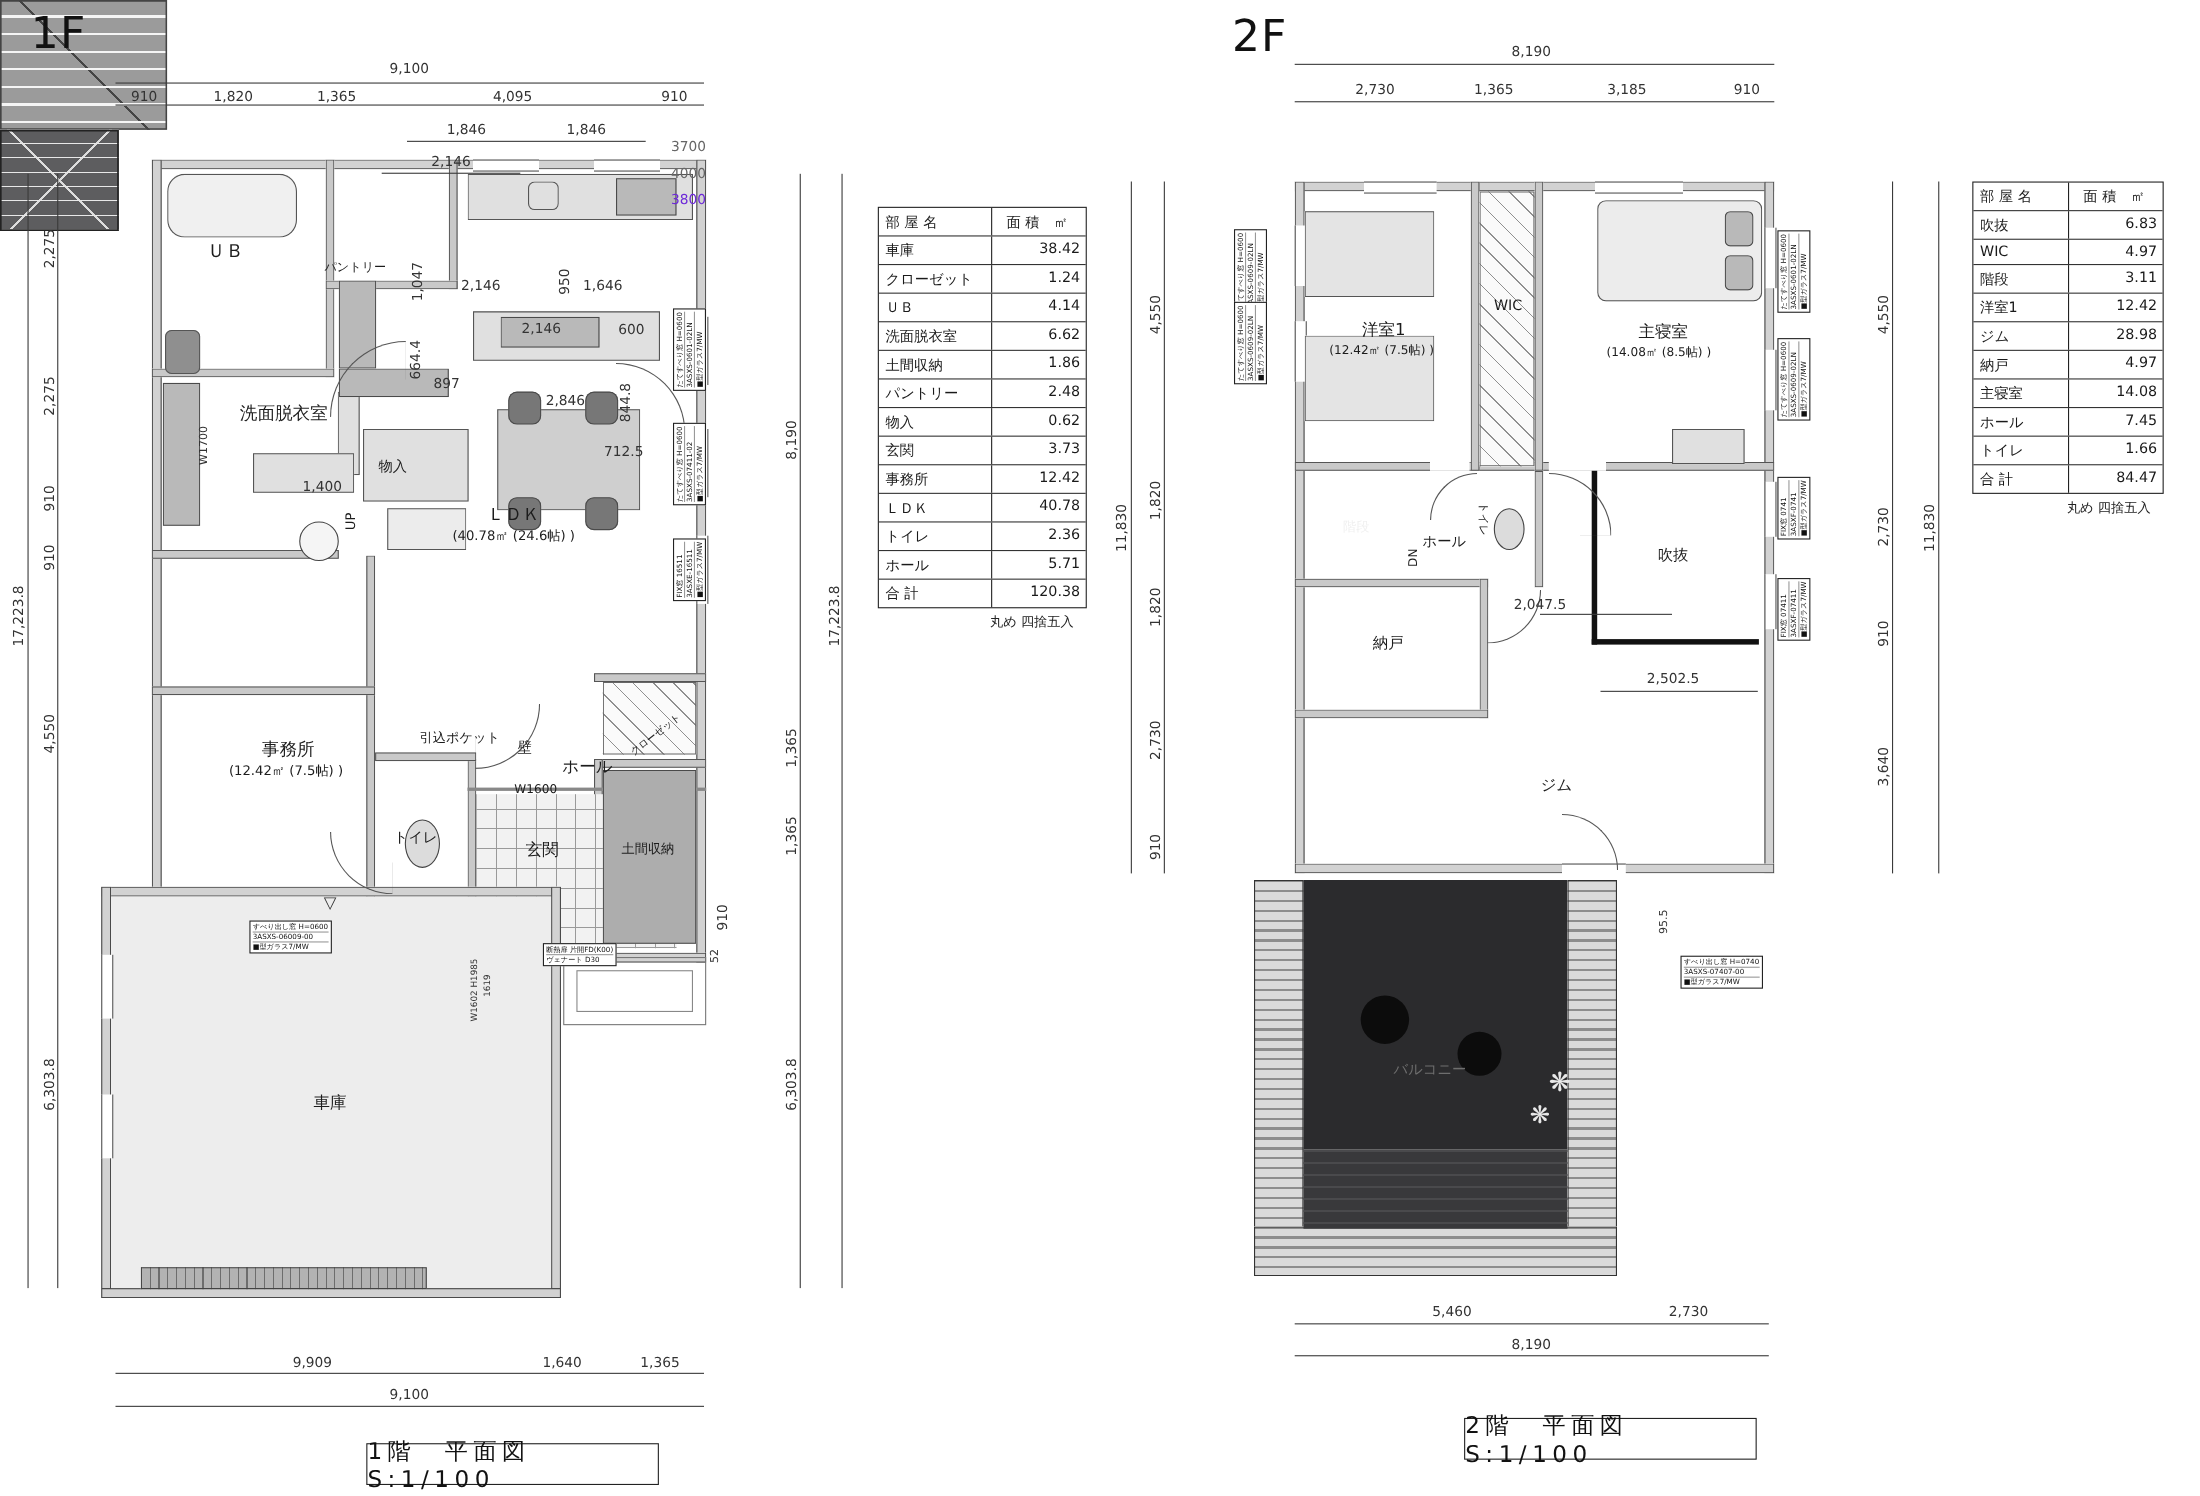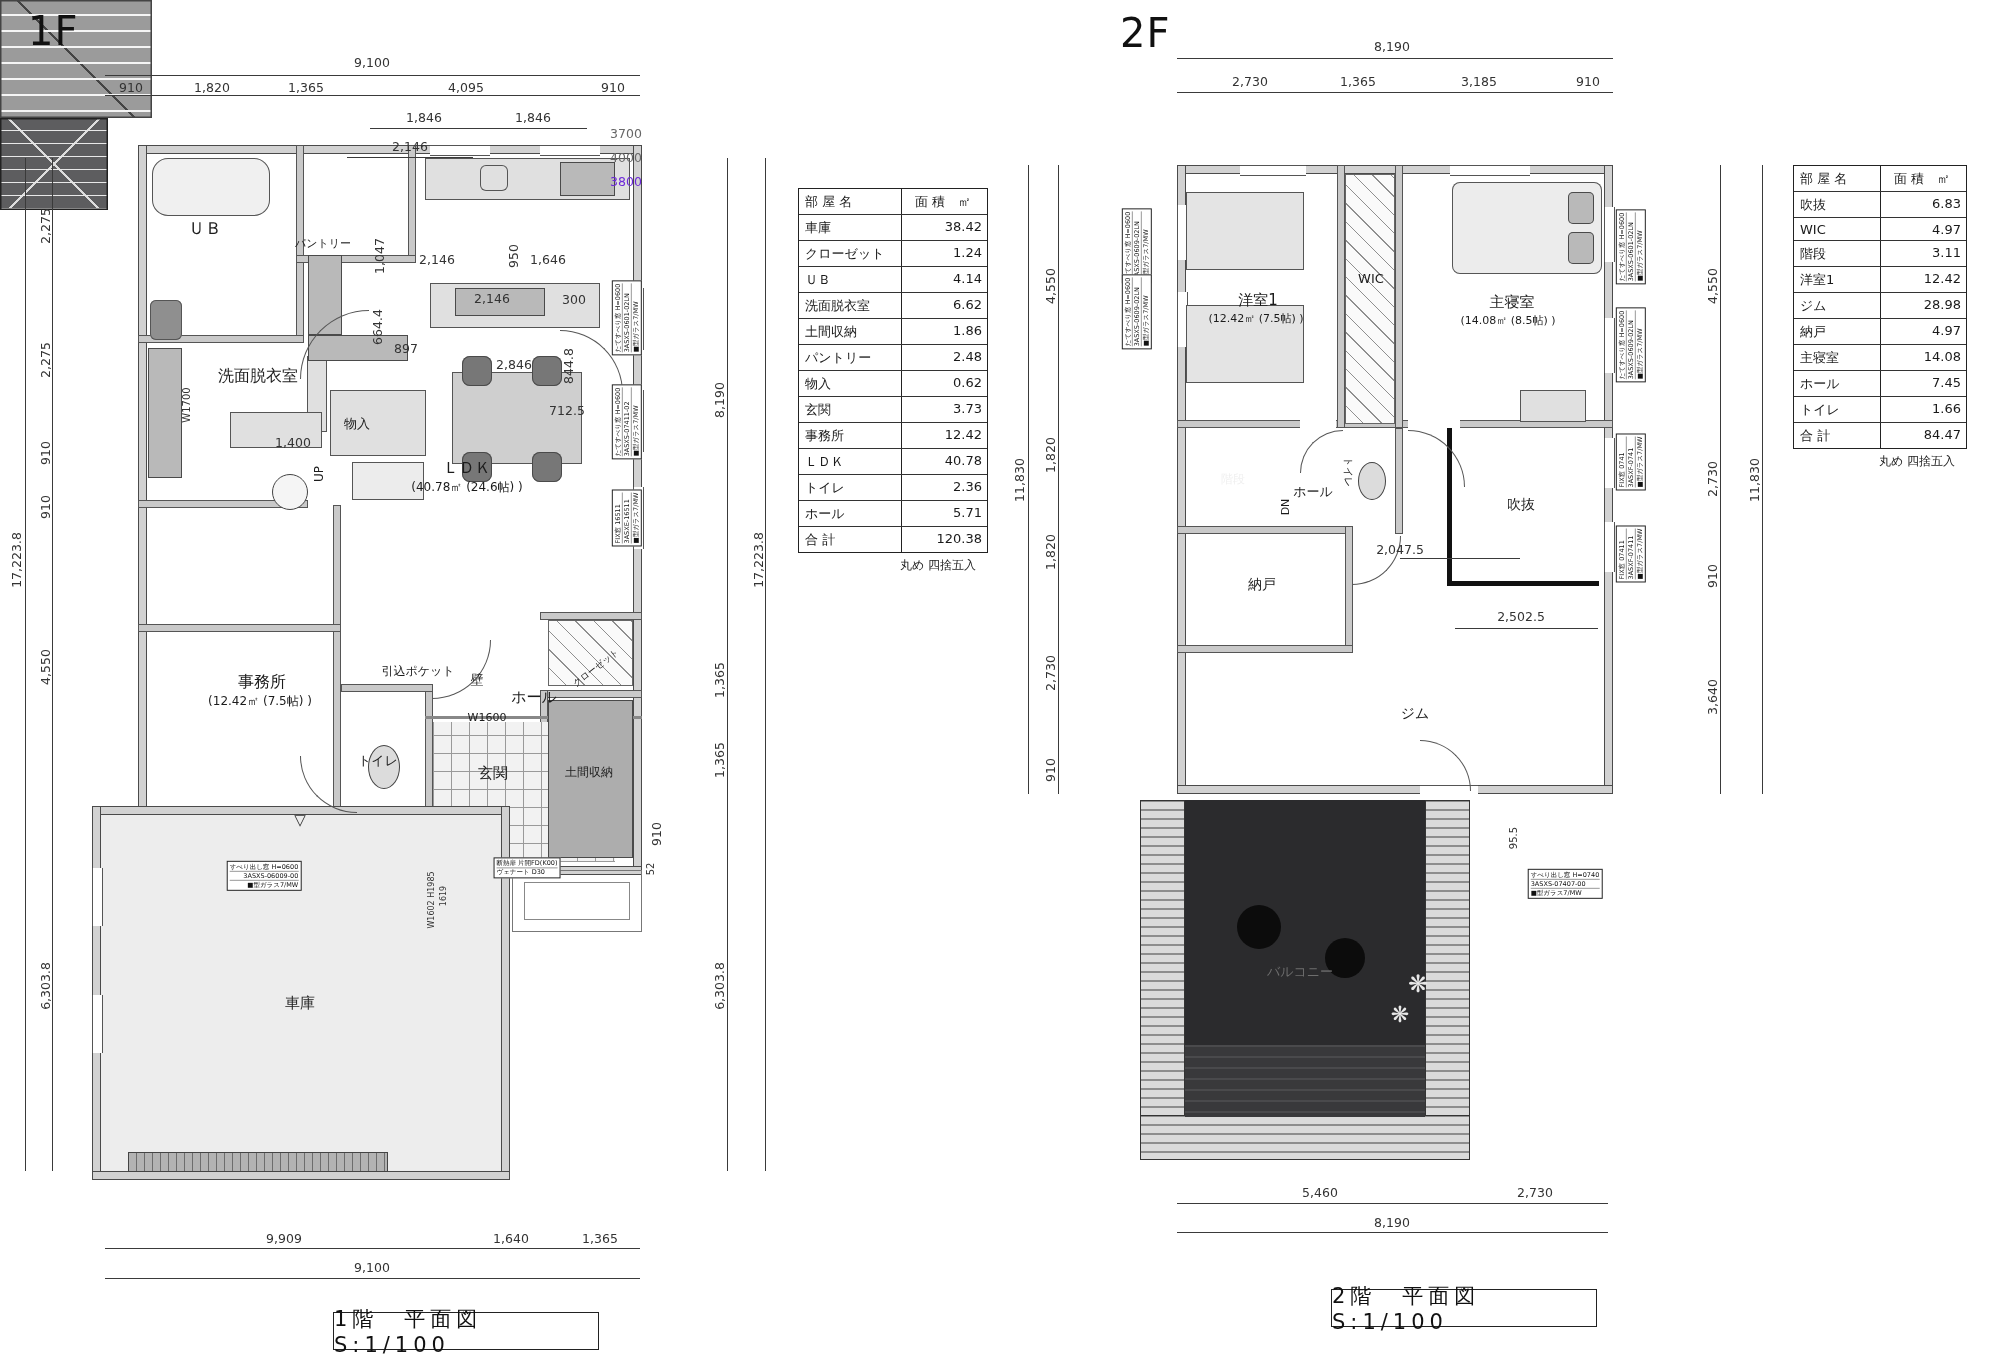--- a/index.html
+++ b/index.html
@@ -267,21 +267,21 @@
       <span class="dim" style="left: 410px; top: 146px; transform: translate(-50%, -50%) rotate(0deg);">2,146</span>
       <span class="dim" style="left: 626px; top: 133px; color: rgb(102, 102, 102); transform: translate(-50%, -50%) rotate(0deg);">3700</span>
       <span class="dim" style="left: 626px; top: 157px; color: rgb(102, 102, 102); transform: translate(-50%, -50%) rotate(0deg);">4000</span>
       <span class="dim" style="left: 626px; top: 181px; color: #6d28d9; transform: translate(-50%, -50%) rotate(0deg);">3800</span>
       <span class="dim" style="left: 437px; top: 259px; transform: translate(-50%, -50%) rotate(0deg);">2,146</span>
       <span class="dim" style="left: 513px; top: 256px; transform: translate(-50%, -50%) rotate(-90deg);">950</span>
       <span class="dim" style="left: 548px; top: 259px; transform: translate(-50%, -50%) rotate(0deg);">1,646</span>
       <span class="dim" style="left: 379px; top: 256px; transform: translate(-50%, -50%) rotate(-90deg);">1,047</span>
       <span class="dim" style="left: 377px; top: 327px; transform: translate(-50%, -50%) rotate(-90deg);">664.4</span>
       <span class="dim" style="left: 492px; top: 298px; transform: translate(-50%, -50%) rotate(0deg);">2,146</span>
-      <span class="dim" style="left: 574px; top: 299px; transform: translate(-50%, -50%) rotate(0deg);">300</span>
+      <span class="dim" style="left: 574px; top: 299px; transform: translate(-50%, -50%) rotate(0deg);">600</span>
       <span class="dim" style="left: 406px; top: 348px; transform: translate(-50%, -50%) rotate(0deg);">897</span>
       <span class="dim" style="left: 514px; top: 364px; transform: translate(-50%, -50%) rotate(0deg);">2,846</span>
       <span class="dim" style="left: 568px; top: 366px; transform: translate(-50%, -50%) rotate(-90deg);">844.8</span>
       <span class="dim" style="left: 567px; top: 410px; transform: translate(-50%, -50%) rotate(0deg);">712.5</span>
       <span class="dim" style="left: 293px; top: 442px; transform: translate(-50%, -50%) rotate(0deg);">1,400</span>
       <span class="dim" style="left: 186px; top: 405px; font-size: 10px; transform: translate(-50%, -50%) rotate(-90deg);">W1700</span>
       <span class="dim" style="left: 656px; top: 834px; transform: translate(-50%, -50%) rotate(-90deg);">910</span>
       <span class="dim" style="left: 650px; top: 869px; font-size: 10px; transform: translate(-50%, -50%) rotate(-90deg);">52</span>
       <span class="dim" style="left: 431px; top: 900px; font-size: 8px; transform: translate(-50%, -50%) rotate(-90deg);">W1602 H1985</span>
       <span class="dim" style="left: 443px; top: 896px; font-size: 8px; transform: translate(-50%, -50%) rotate(-90deg);">1619</span>
@@ -335,21 +335,21 @@
       <div class="tag" style="left: 627px; top: 422px; transform: translate(-50%, -50%) rotate(-90deg);">
         <div>たてすべり窓 H=0600</div>
         <div>3ASXS-07411-02</div>
         <div>■型ガラス7/MW</div>
       </div>
       <div class="tag" style="left: 627px; top: 518px; transform: translate(-50%, -50%) rotate(-90deg);">
         <div>FIX窓 16511</div>
         <div>3ASXE-16511</div>
         <div>■型ガラス7/MW</div>
       </div>
-      <div class="tag" style="left: 264px; top: 876px; transform: translate(-50%, -50%) rotate(0deg); text-align: right;">
+      <div class="tag" style="left: 264px; top: 852px; transform: translate(-50%, -50%) rotate(0deg);">
         <div>すべり出し窓 H=0600</div>
         <div>3ASXS-06009-00</div>
         <div>■型ガラス7/MW</div>
       </div>
       <div class="tag" style="left: 527px; top: 868px; transform: translate(-50%, -50%) rotate(0deg);">
         <div>断熱扉 片開FD(K00)</div>
         <div>ヴェナート D30</div>
       </div>
     </div>
   <div class="layer">

